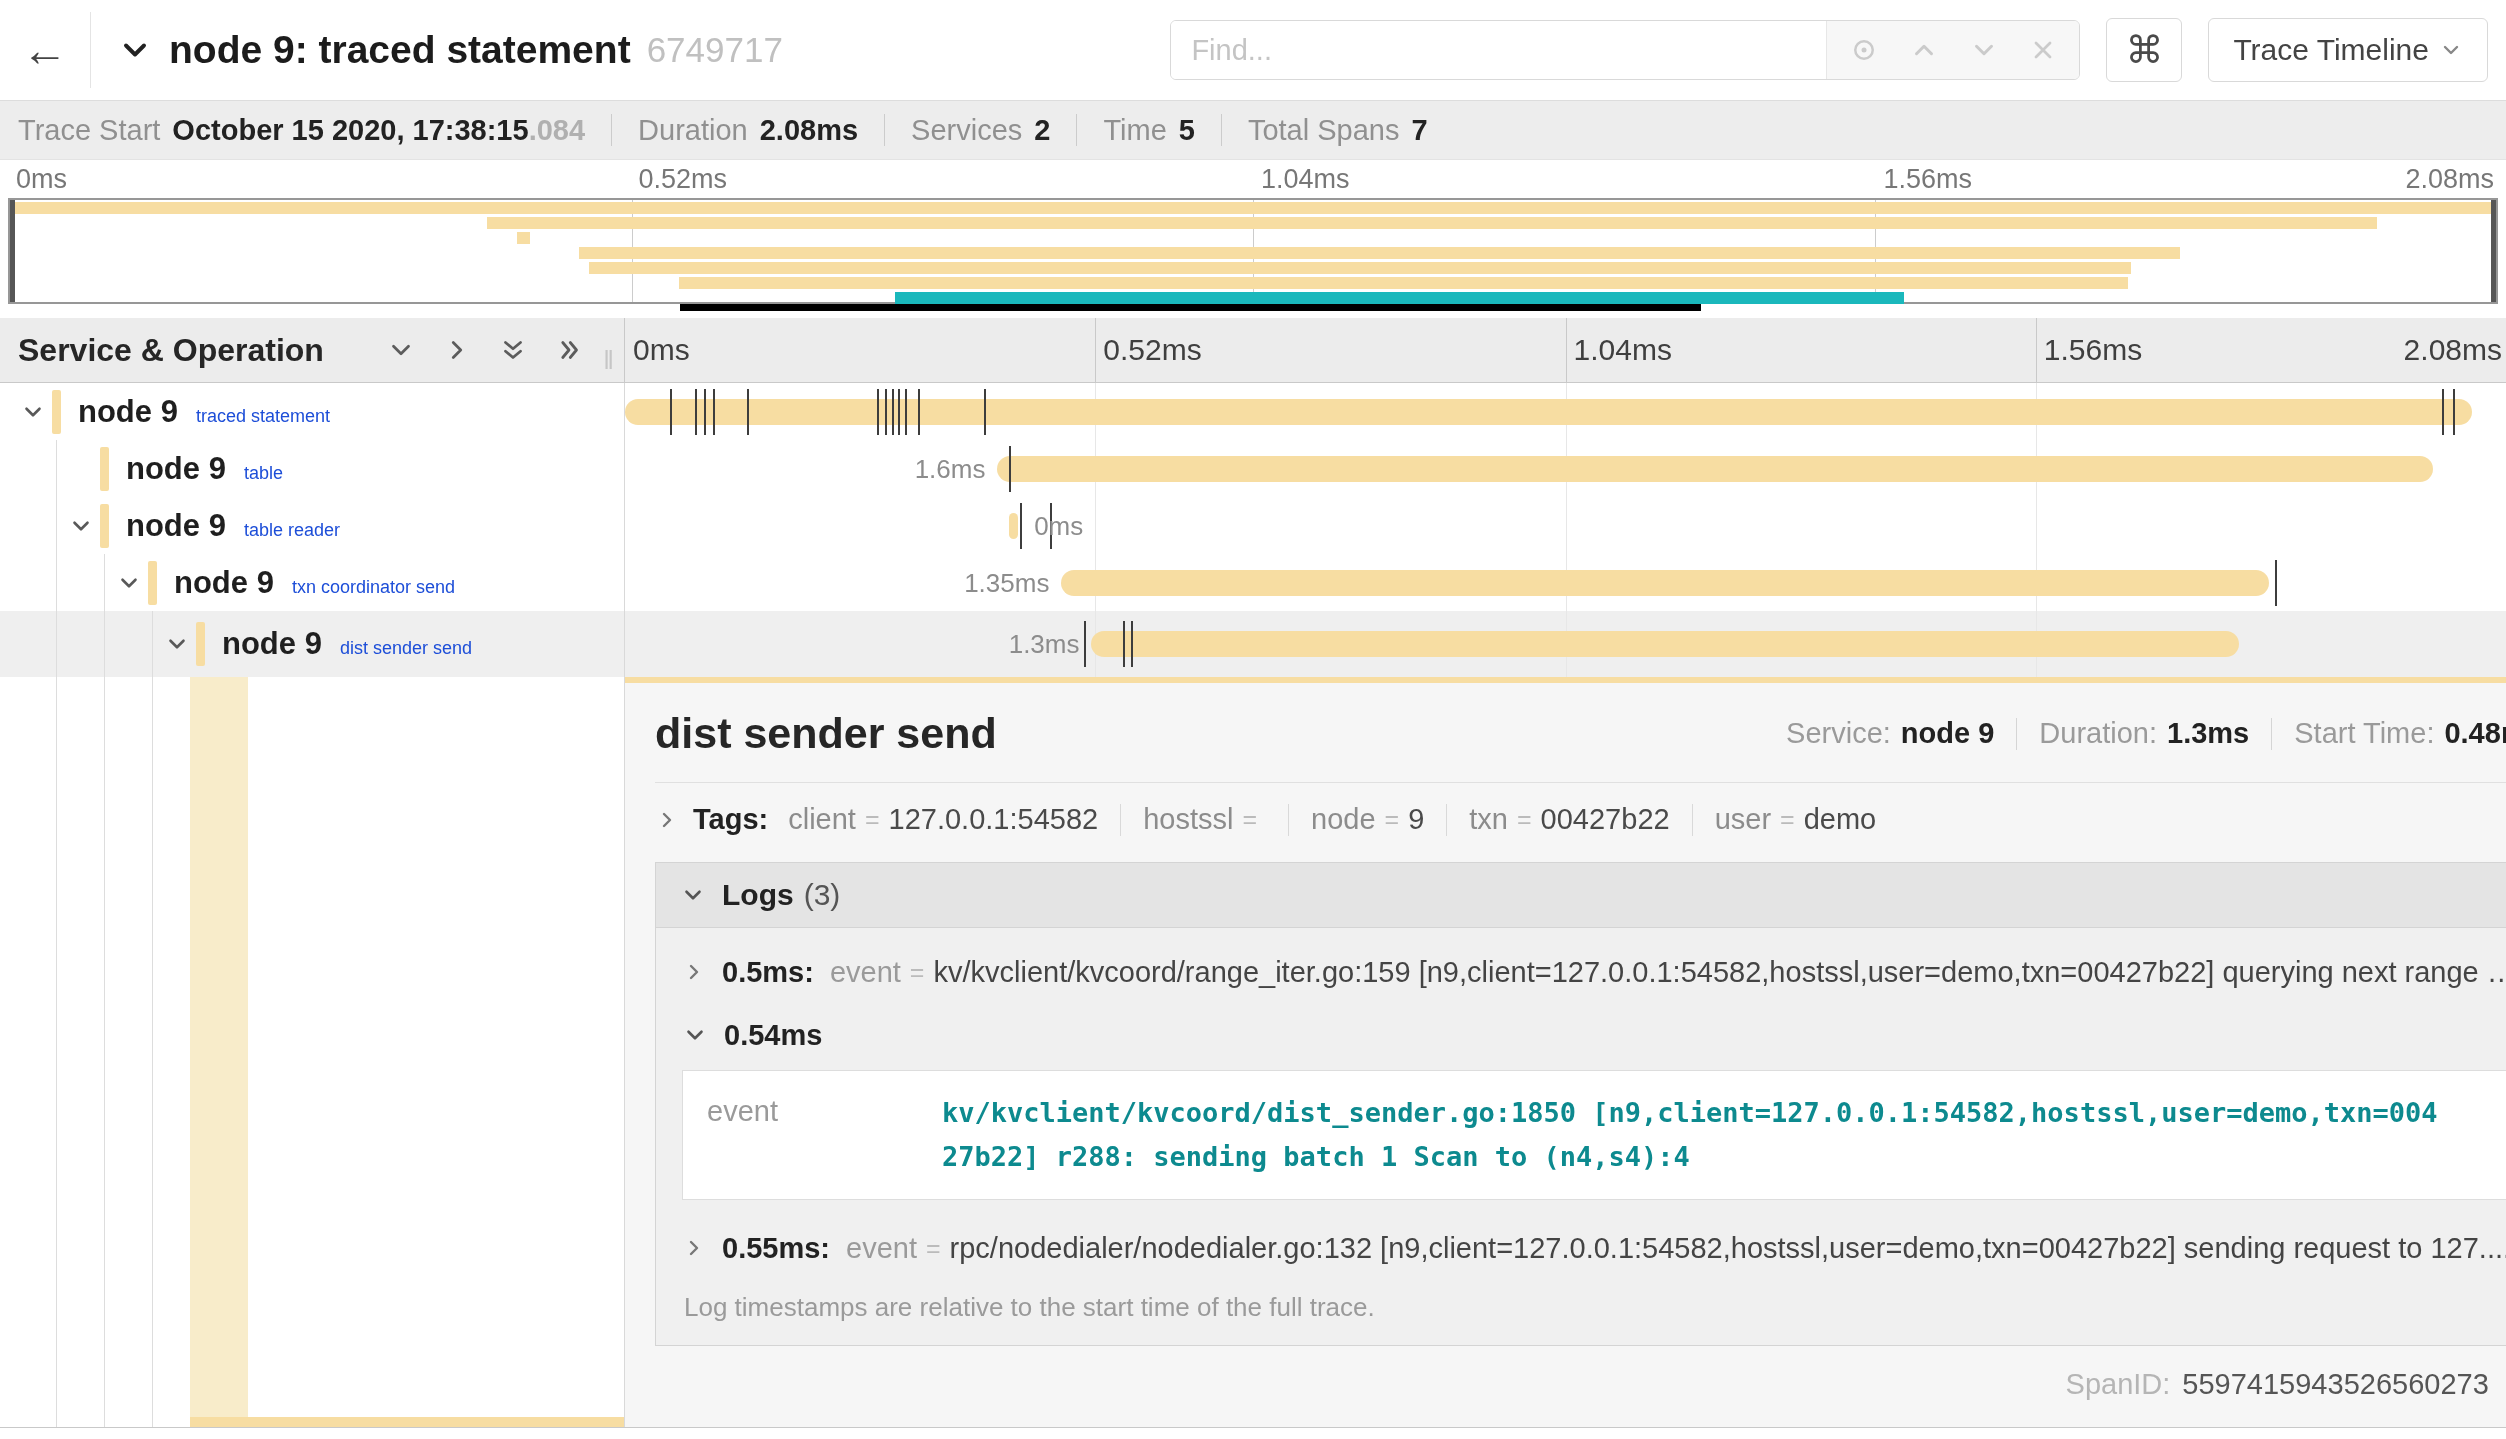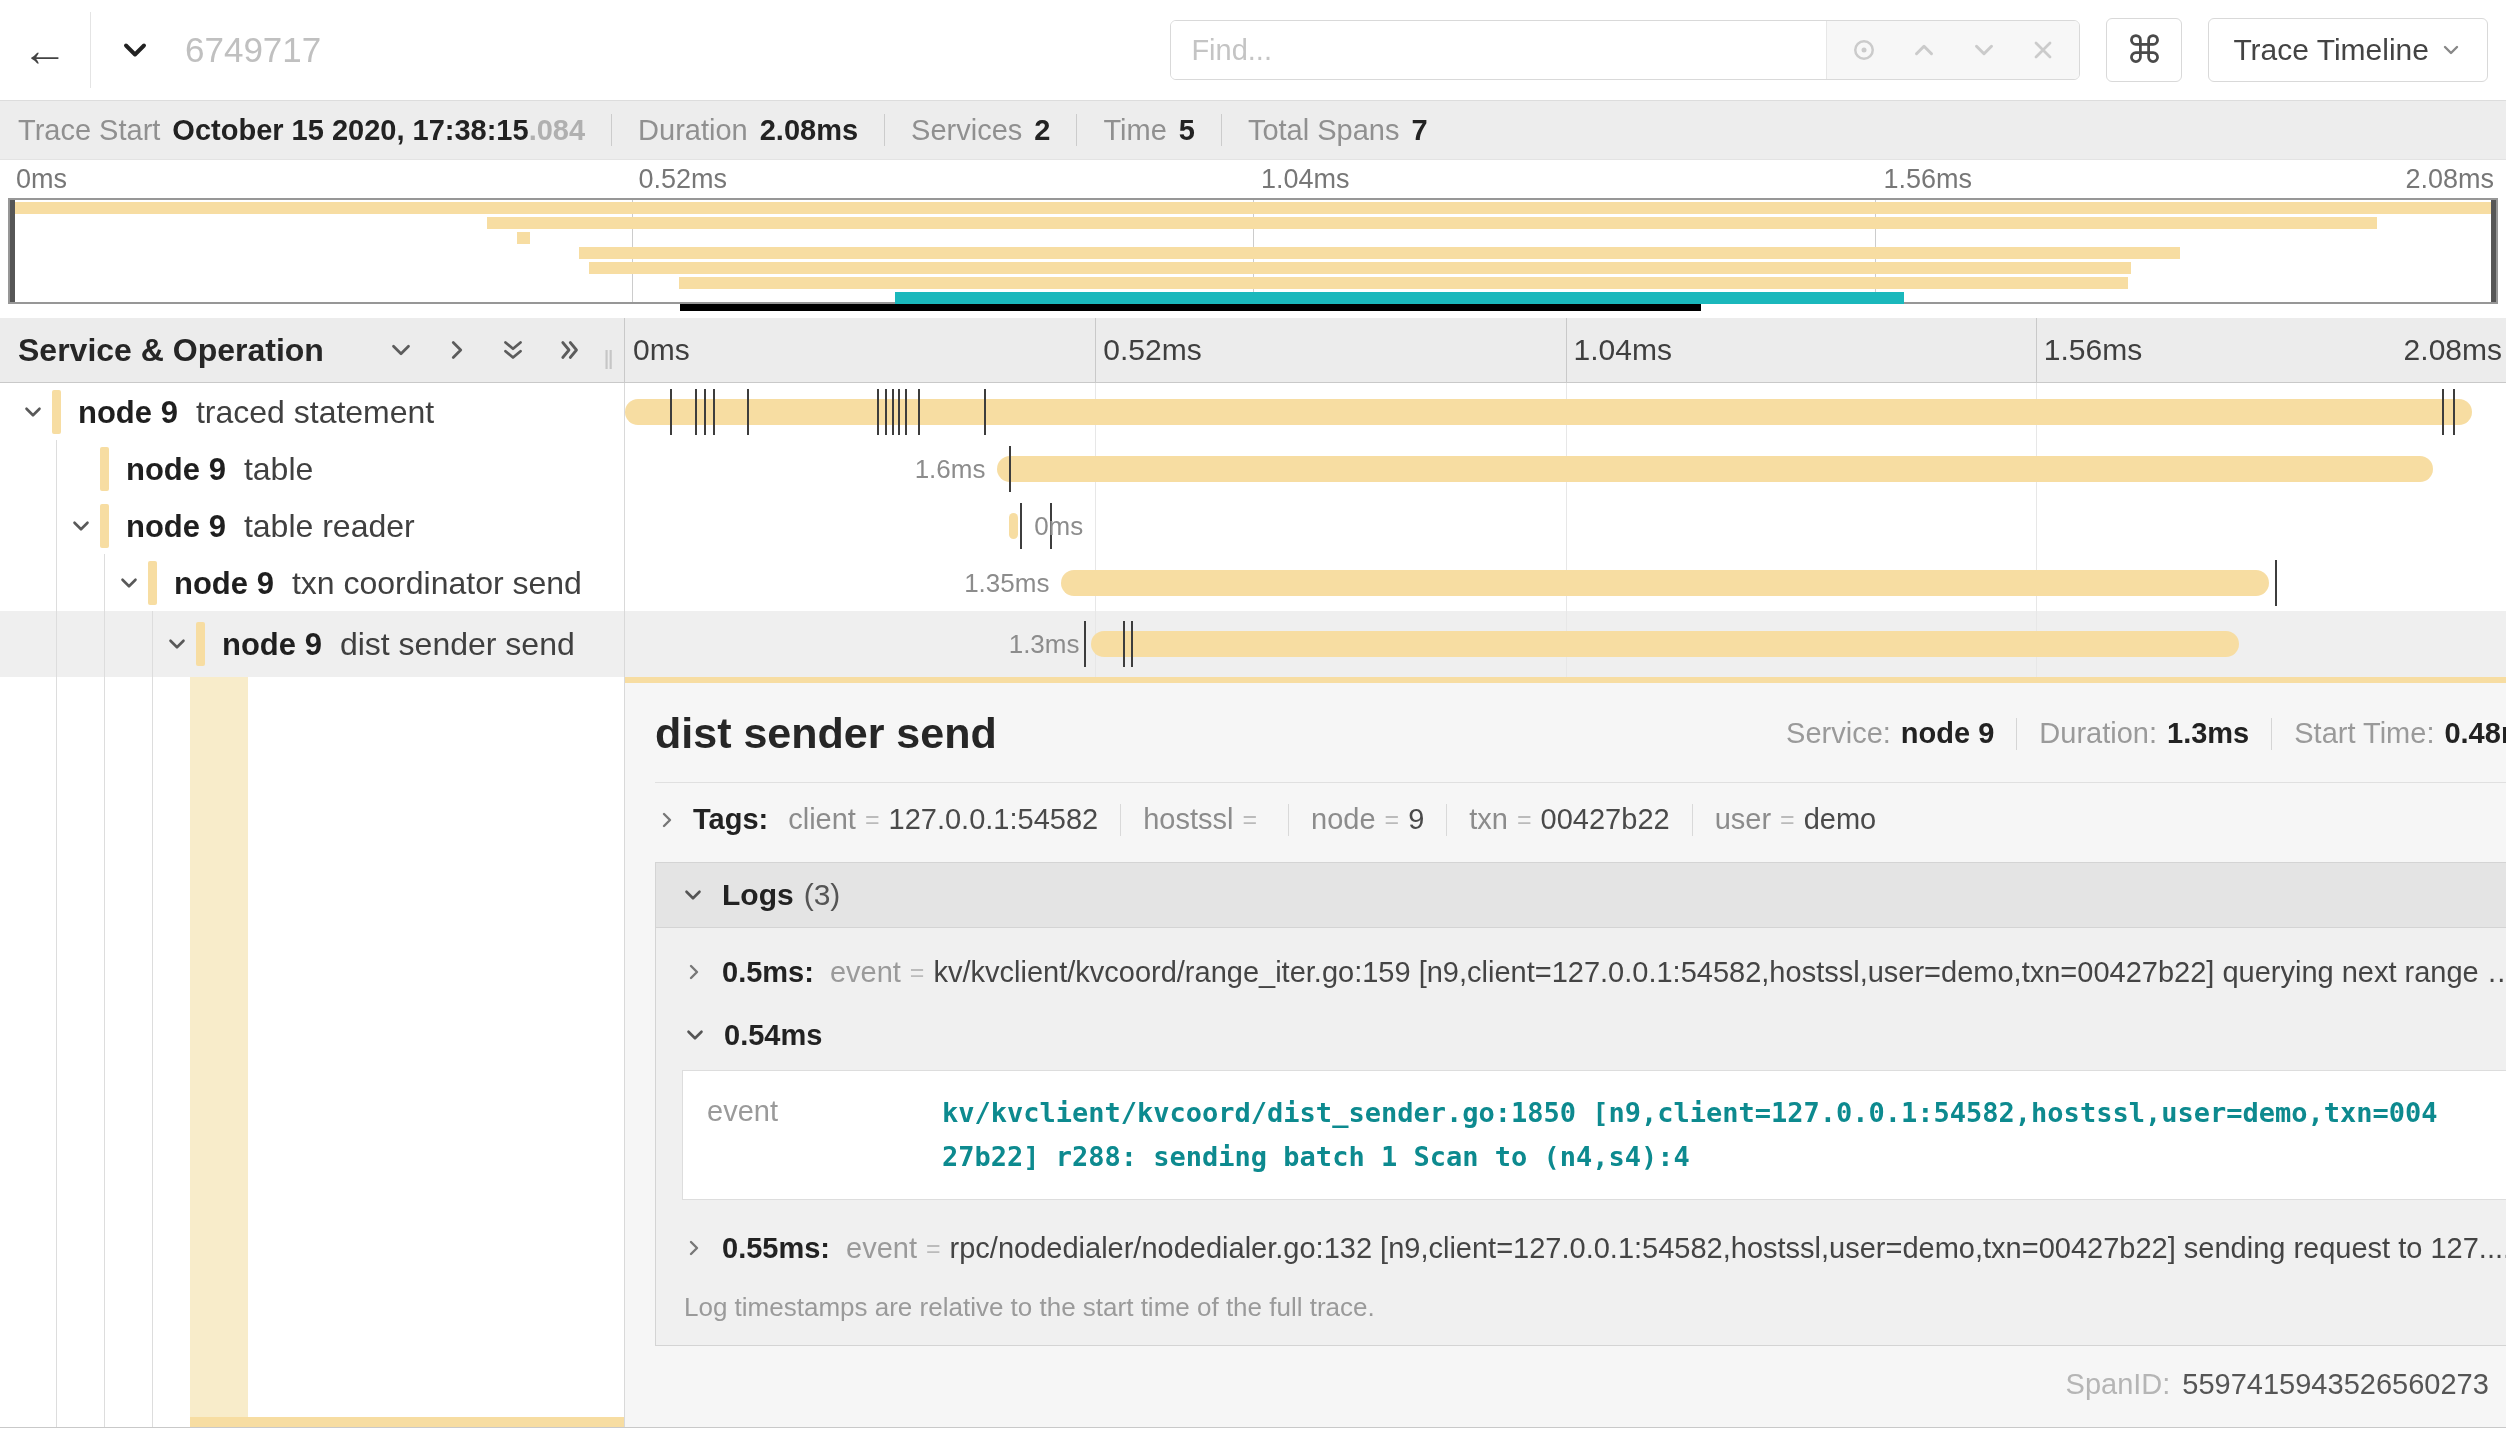--- a/index.html
+++ b/index.html
@@ -64,21 +64,21 @@
   .row { display:flex; height:57px; }
   .row.selected { height:66px; background:#efefef; }
   .row-left { width:625px; flex:none; position:relative; border-right:1px solid #d9d9d9; overflow:hidden; cursor:pointer; }
   .row-right { flex:1; position:relative; overflow:hidden; }
   .guide { position:absolute; top:0; bottom:0; width:1px; background:#ddd; }
   .band { position:absolute; top:0; bottom:0; background:#f8ecca; }
   .tree-chev { position:absolute; top:50%; transform:translateY(-50%); color:#595959; }
   .cbar { position:absolute; top:50%; transform:translateY(-50%); width:9px; height:44px; border-radius:2px; }
   .names { position:absolute; top:50%; transform:translateY(-50%); white-space:nowrap; }
   .svc { font-size:31px; font-weight:bold; color:#1f1f1f; }
-  .op { font-size:32px; color:#404040; margin-left:18px; }
+  .op { font-size:18px; color:#1d4ed8; margin-left:18px; }
   .rr-grid { position:absolute; top:0; bottom:0; width:1px; background:#e7e7e7; }
   .bar { position:absolute; top:50%; transform:translateY(-50%); height:26px; border-radius:13px; cursor:pointer; }
   .tick { position:absolute; top:50%; transform:translateY(-50%); width:2px; height:46px; background:#3d3d3d; }
   .dur { position:absolute; top:50%; transform:translateY(-50%); font-size:26px; color:#8c8c8c; white-space:nowrap; }
 
   
   .detail-row { display:flex; border-bottom:1px solid #c9c9c9; }
   .detail-left { width:625px; flex:none; position:relative; border-right:1px solid #d9d9d9; background:#fff; }
   .detail-bottombar { position:absolute; bottom:0; height:10px; background:#f7dda2; }
   .detail-main { flex:1; background:#f6f6f6; border-top:6px solid #f7dda2; padding:0 30px; }
@@ -121,20 +121,21 @@
 <body>
 
 <header class="topbar">
   <button class="back-btn">←</button>
   <div class="top-divider"></div>
   <span class="icon title-chev">
     <svg width="36" height="36" viewBox="0 0 24 24" fill="none" stroke="currentColor" stroke-width="2.6" stroke-linecap="round" stroke-linejoin="round">
         <path d="M6 9l6 6 6-6"></path>
       </svg>
   </span>
+  <h1 class="page-title">node 9: traced statement</h1>
   <span class="trace-id">6749717</span>
 
   <div class="find-wrap">
     <input class="find-input" placeholder="Find..." style="">
     <div class="find-controls">
       <span class="icon">
         <svg width="30" height="30" viewBox="0 0 24 24" fill="none" stroke="currentColor" stroke-width="2">
             <circle cx="12" cy="12" r="7"></circle>
             <circle cx="12" cy="12" r="2" fill="currentColor" stroke="none"></circle>
           </svg>

